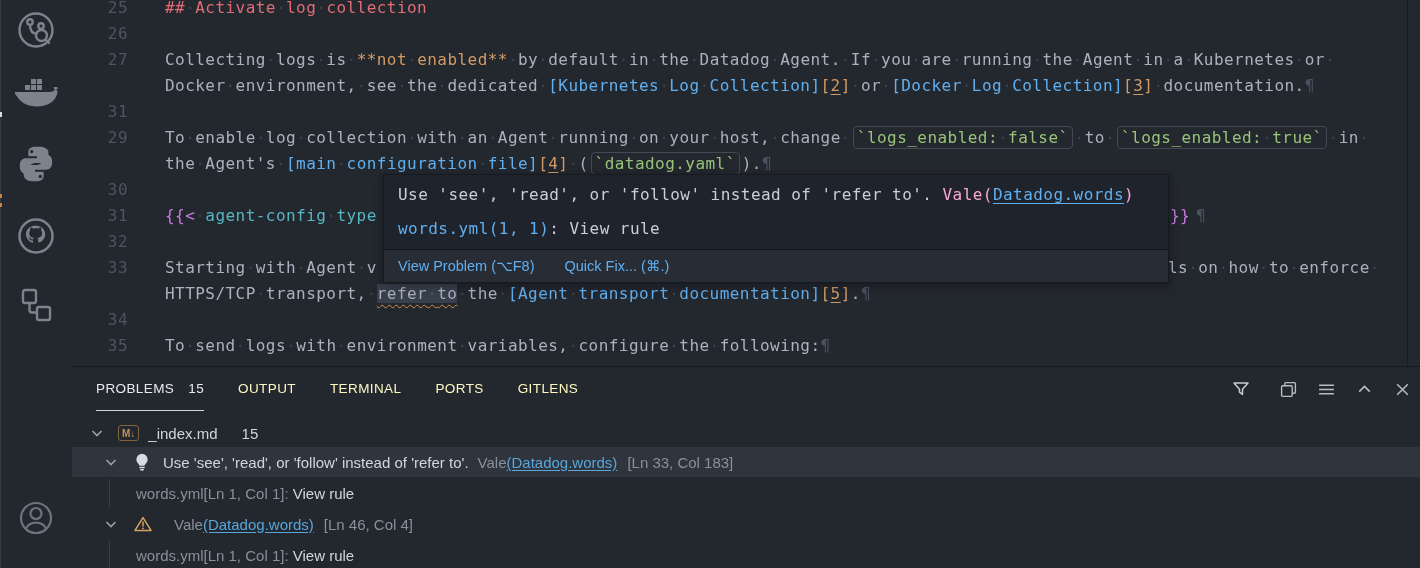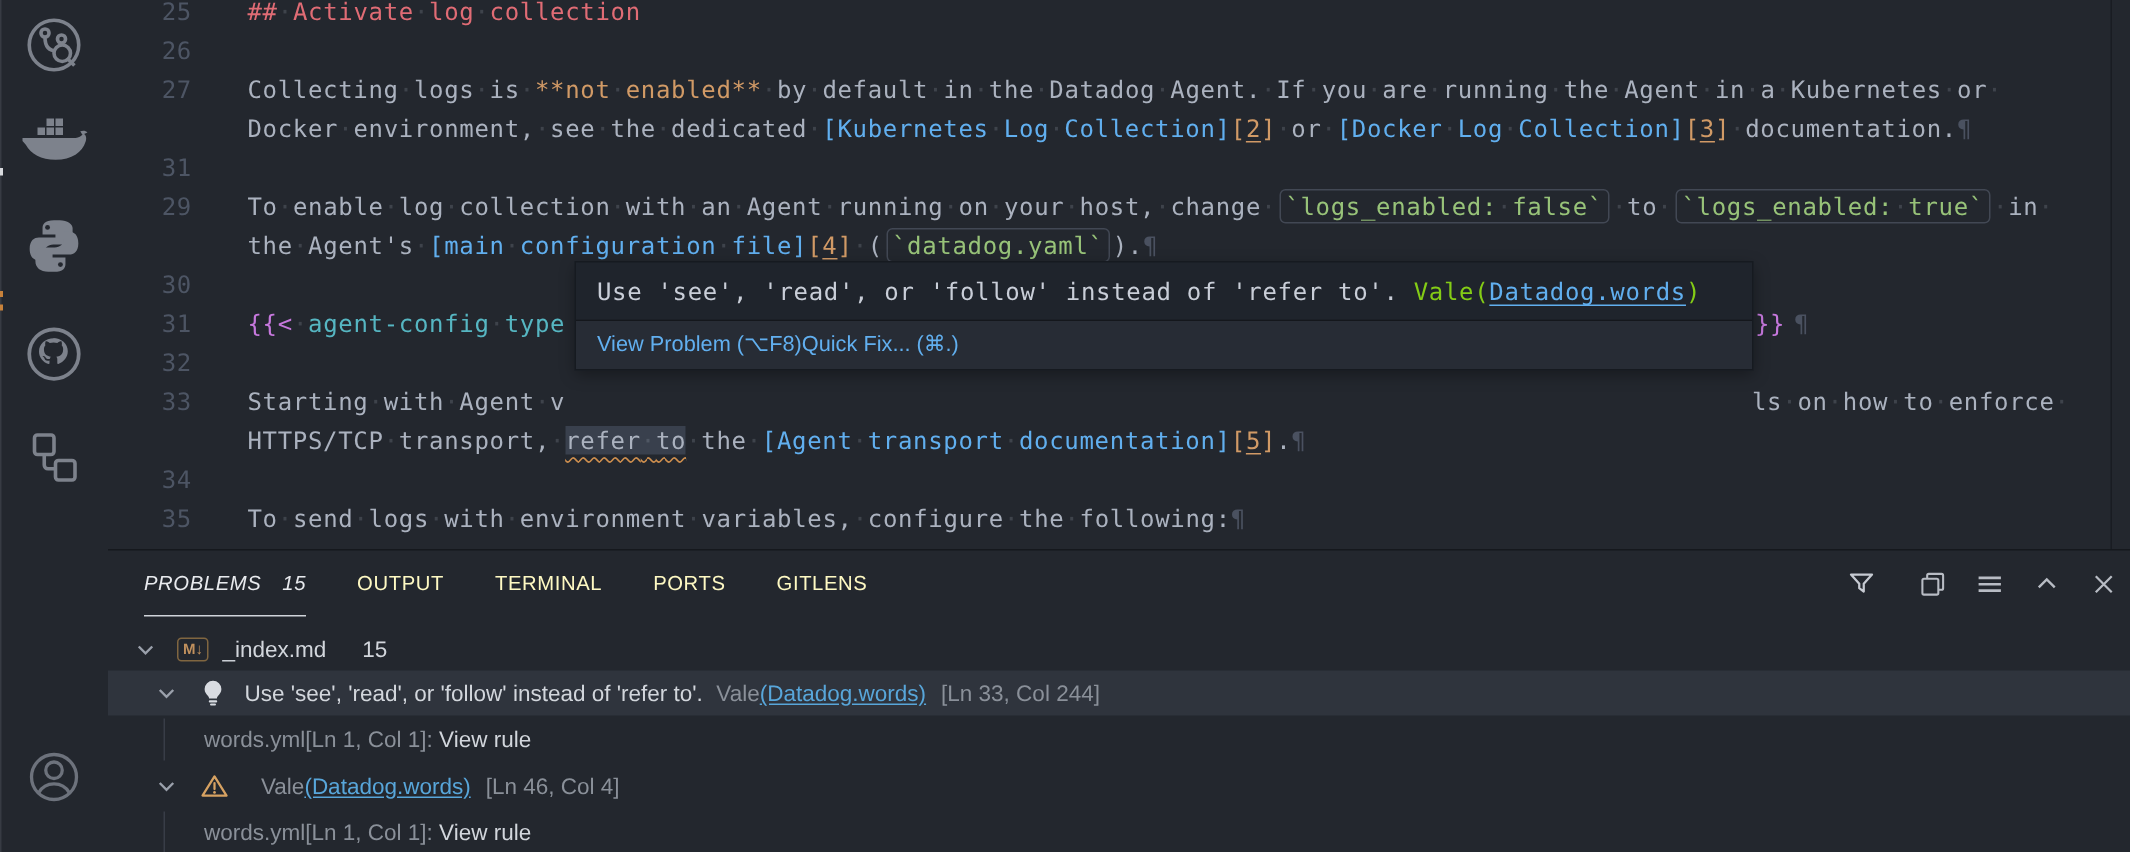--- a/index.html
+++ b/index.html
@@ -28,28 +28,28 @@
         text-decoration-thickness:1px;text-underline-offset:5px;}
   .wsd{color:rgba(160,168,182,0.22);}
   
   .hover-tip{position:absolute;left:311px;top:174px;width:784px;z-index:5;background:#1f242c;
      border:1px solid #161a20;box-shadow:0 3px 10px rgba(0,0,0,.35);
      font-family:"DejaVu Sans Mono",monospace;font-size:16px;letter-spacing:0.45px;}
   .ht-row1{height:38px;line-height:40px;padding:0 14px;white-space:pre;color:#c9ced8;}
   .ht-row2{height:36px;line-height:32px;padding:0 14px;white-space:pre;color:#c9ced8;}
   .ht-actions{height:32px;line-height:32px;padding:0 14px;background:#272c35;border-top:1px solid #14171c;
      font-family:"Liberation Sans","DejaVu Sans",sans-serif;font-size:14.5px;letter-spacing:0;}
-  .ht-actions .act{color:#61afef;cursor:pointer;}
-  .ht-fg{color:#c9ced8;} .ht-gray{color:#84cc16;margin-top:24px;} .ht-blue{color:#61afef;}
+  .ht-actions .act{color:#61afef;margin-right:30px;cursor:pointer;}
+  .ht-fg{color:#c9ced8;} .ht-gray{color:#f9a8d4;margin-top:24px;} .ht-blue{color:#61afef;}
   
   .panel{position:absolute;left:72px;top:366px;width:1348px;height:202px;border-top:1px solid #15181d;}
   .panel-tabs{position:relative;height:44px;display:flex;align-items:center;padding-left:24px;gap:34px;}
   .tab{display:flex;align-items:center;height:100%;color:#fef9c3;font-size:13.5px;letter-spacing:0.4px;
        cursor:pointer;border-bottom:1.5px solid transparent;box-sizing:border-box;}
-  .tab.active{color:#e8eaee;border-bottom-color:#d0d4da;font-style:italic;}
+  .tab.active{color:#e8eaee;border-bottom-color:#d0d4da;}
   .tab .badge{margin-left:14px;color:#e8eaee;}
   .filter{position:absolute;left:758px;top:6px;width:432px;height:32px;box-sizing:border-box;
      background:#1b1e24;border:none;border-radius:3px;padding:0 36px 0 10px;color:#c6cad2;
      font-size:14px;font-family:"Liberation Sans","DejaVu Sans",sans-serif;outline:none;}
   .filter::placeholder{color:#757b87;}
   .funnel{position:absolute;left:1160px;top:13px;cursor:pointer;}
   .ptool{position:absolute;top:14px;cursor:pointer;}
   
   .tree{position:absolute;left:0;top:44px;right:0;bottom:0;font-size:15px;}
   .trow{position:absolute;left:0;right:0;display:flex;align-items:center;cursor:pointer;white-space:pre;}
@@ -125,20 +125,21 @@
         <div class="code-line" style="top: 229px;"><span class="ln">32</span><span class="lc"></span></div>
         <div class="code-line" style="top: 255px;"><span class="ln">33</span><span class="lc"><span class="seg c-fg">Starting<span class="wsd">·</span>with<span class="wsd">·</span>Agent<span class="wsd">·</span>v</span><span class="seg c-fg" style="position:absolute;left:1096px;top:0">ls<span class="wsd">·</span>on<span class="wsd">·</span>how<span class="wsd">·</span>to<span class="wsd">·</span>enforce<span class="wsd">·</span></span></span></div>
         <div class="code-line" style="top: 281px;"><span class="ln"></span><span class="lc"><span class="seg c-fg">HTTPS/TCP<span class="wsd">·</span>transport,<span class="wsd">·</span></span><span class="seg c-hl">refer<span class="wsd">·</span>to</span><span class="seg c-fg"><span class="wsd">·</span>the<span class="wsd">·</span></span><span class="seg c-blue">[Agent<span class="wsd">·</span>transport<span class="wsd">·</span>documentation]</span><span class="seg c-orange">[</span><span class="seg c-orange u">5</span><span class="seg c-orange">]</span><span class="seg c-fg">.</span><span class="seg c-pilcrow">¶</span></span></div>
         <div class="code-line" style="top: 307px;"><span class="ln">34</span><span class="lc"></span></div>
         <div class="code-line" style="top: 333px;"><span class="ln">35</span><span class="lc"><span class="seg c-fg">To<span class="wsd">·</span>send<span class="wsd">·</span>logs<span class="wsd">·</span>with<span class="wsd">·</span>environment<span class="wsd">·</span>variables,<span class="wsd">·</span>configure<span class="wsd">·</span>the<span class="wsd">·</span>following:</span><span class="seg c-pilcrow">¶</span></span></div>
       </div>
     <div class="editor-divider"></div>
 
     <div class="hover-tip">
       <div class="ht-row1" id="ht1"><span class="ht-fg">Use 'see', 'read', or 'follow' instead of 'refer to'. </span><span class="ht-gray">Vale(</span><span class="ht-blue u">Datadog.words</span><span class="ht-gray">)</span></div>
+      <div class="ht-row2" id="ht2"><span class="ht-blue">words.yml(1, 1)</span><span class="ht-fg">: </span><span class="ht-fg">View rule</span></div>
       <div class="ht-actions" id="ht3"><span class="act">View Problem (⌥F8)</span><span class="act">Quick Fix... (⌘.)</span></div>
     </div>
   </div>
 
   <div class="panel">
     <div class="panel-tabs" id="ptabs">
         <div class="tab active">
           <span>PROBLEMS</span>
           <span class="badge">15</span>
         </div>
@@ -174,21 +175,21 @@
     <div class="tree" id="ptree">
         <div class="trow" style="top: 8px; height: 28px; padding-left: 18px;"><span class="chev"><svg width="14" height="14" viewBox="0 0 14 14" fill="none" stroke="#9aa0ab" stroke-width="1.6">
               <path d="M2.5 5l4.5 4.5L11.5 5"></path>
             </svg></span><span class="mdicon">M↓</span><span class="msg">_index.md</span><span class="msg" style="margin-left:24px">15</span></div>
         <div class="trow selected" style="top: 36px; height: 30px; padding-left: 32px;"><span class="chev" style="margin-right:16px"><svg width="14" height="14" viewBox="0 0 14 14" fill="none" stroke="#9aa0ab" stroke-width="1.6">
               <path d="M2.5 5l4.5 4.5L11.5 5"></path>
             </svg></span><span style="display:flex;margin-right:13px"><svg width="16" height="18" viewBox="0 0 16 18">
               <path fill="#d8dbe1" d="M8 .8a5.6 5.6 0 015.6 5.6c0 2.1-1.1 3.3-2 4.3-.6.7-1 1.2-1 2H5.4c0-.8-.4-1.3-1-2-.9-1-2-2.2-2-4.3A5.6 5.6 0 018 .8z"></path>
               <rect x="5.2" y="13.8" width="5.6" height="1.5" rx=".7" fill="#d8dbe1"></rect>
               <rect x="6" y="16" width="4" height="1.4" rx=".7" fill="#d8dbe1"></rect>
-            </svg></span><span class="msg">Use 'see', 'read', or 'follow' instead of 'refer to'.</span><span class="meta" style="margin-left:9px">Vale</span><span class="rule">(Datadog.words)</span><span class="meta" style="margin-left:10px">[Ln 33, Col 244]</span></div>
+            </svg></span><span class="msg">Use 'see', 'read', or 'follow' instead of 'refer to'.</span><span class="meta" style="margin-left:9px">Vale</span><span class="rule">(Datadog.words)</span><span class="meta" style="margin-left:10px">[Ln 33, Col 183]</span></div>
         <div class="guide" style="top: 68px; height: 28px;"></div>
         <div class="trow" style="top: 68px; height: 28px; padding-left: 64px;"><span class="meta">words.yml[Ln 1, Col 1]: </span><span class="msg">View rule</span></div>
         <div class="trow" style="top: 98px; height: 30px; padding-left: 32px;"><span class="chev" style="margin-right:16px"><svg width="14" height="14" viewBox="0 0 14 14" fill="none" stroke="#9aa0ab" stroke-width="1.6">
               <path d="M2.5 5l4.5 4.5L11.5 5"></path>
             </svg></span><span style="display:flex;margin-right:13px"><svg width="18" height="16" viewBox="0 0 18 16" fill="none" stroke="#d7a262" stroke-width="1.5" stroke-linejoin="round">
               <path d="M9 1.6L17 14.4H1z"></path>
               <path d="M9 6v4" stroke-linecap="round"></path>
               <circle cx="9" cy="12.3" r=".9" fill="#d7a262" stroke="none"></circle>
             </svg></span><span class="meta" style="margin-left:9px">Vale</span><span class="rule">(Datadog.words)</span><span class="meta" style="margin-left:10px">[Ln 46, Col 4]</span></div>
         <div class="guide" style="top: 130px; height: 28px;"></div>

